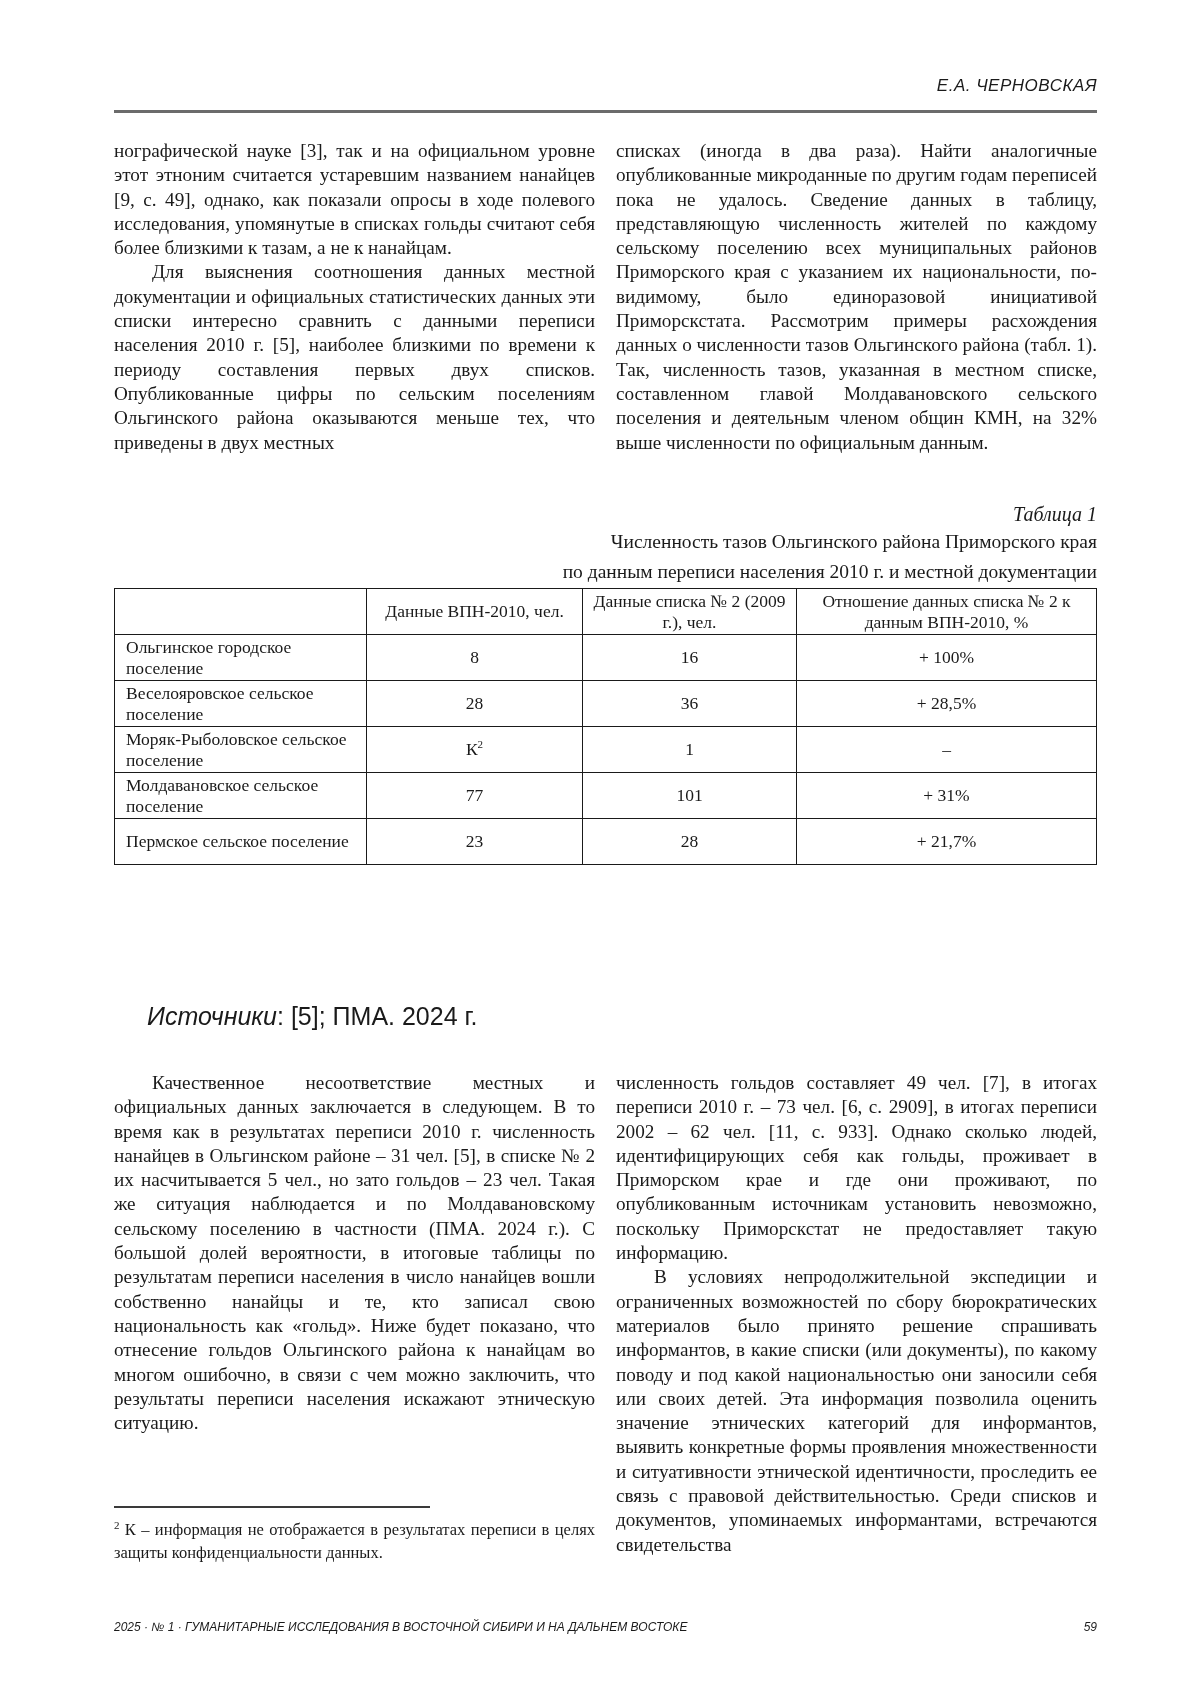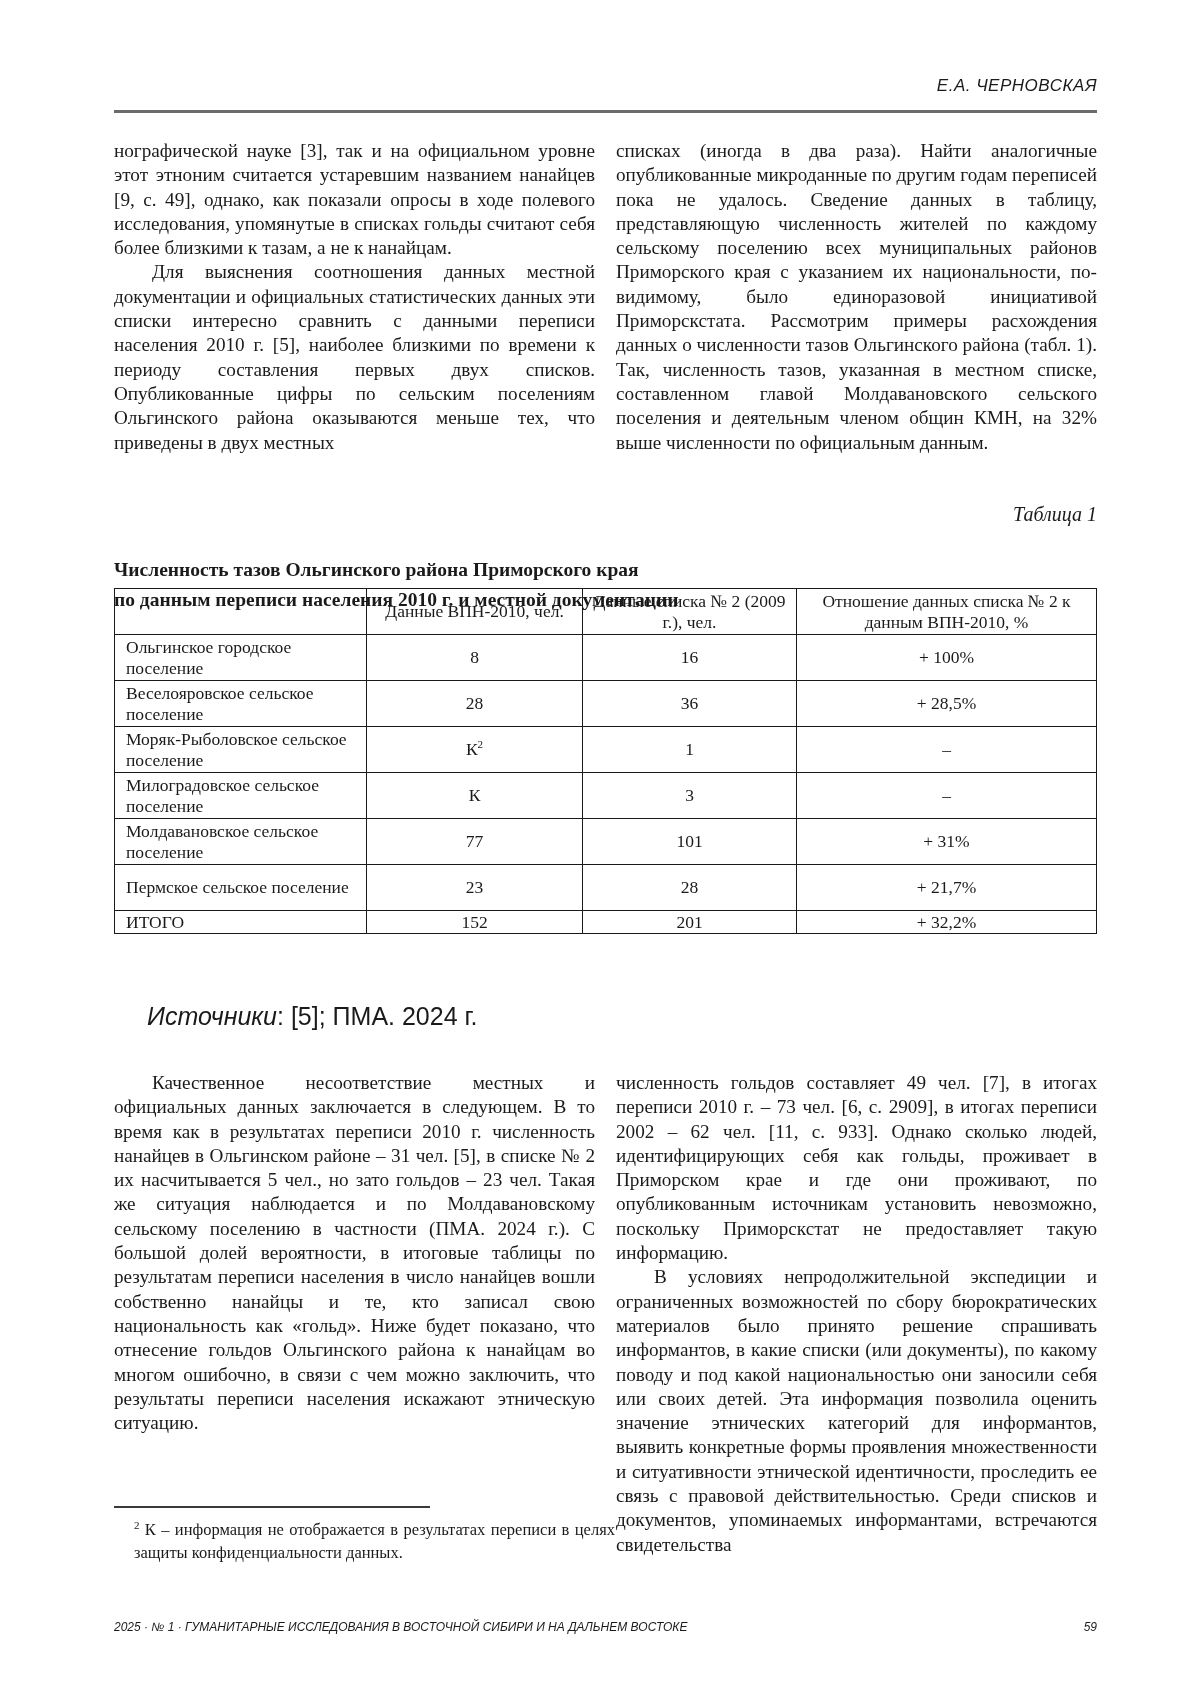--- a/index.html
+++ b/index.html
@@ -23,22 +23,22 @@
     .col-left-top { left: 114px; top: 111px; }
     .col-right-top { left: 616px; top: 111px; }
     .col-left-bot { left: 114px; top: 1043px; }
     .col-right-bot { left: 616px; top: 1043px; }
 
     .table-label {
       position: absolute; right: 103px; top: 503px;
       font-family: "Liberation Serif", serif; font-style: italic; font-size: 20px;
     }
     .table-title {
-      position: absolute; left: 114px; top: 527px; width: 983px; text-align: left;
-      font-family: "Liberation Serif", serif; font-weight: bold; font-size: 19.5px; line-height: 30px; margin-top: 28px;
+      position: absolute; left: 114px; top: 527px; width: 983px; text-align: right;
+      font-family: "Liberation Serif", serif; font-weight: normal; font-size: 19.5px; line-height: 30px;
     }
     table.data-table {
       position: absolute; left: 114px; top: 588px; width: 983px;
       border-collapse: collapse;
       font-family: "Liberation Serif", serif; font-size: 17.5px; line-height: 21px;
     }
     table.data-table td, table.data-table th {
       border: 1.5px solid #1a1a1a; padding: 0 8px; vertical-align: middle; font-weight: normal;
     }
     table.data-table th { text-align: center; height: 45px; }
@@ -55,21 +55,21 @@
       font-family: Liberation Sans, sans-serif; font-size: 25px;
     }
     .sources .lbl { font-style: italic; }
 
     .footnote-rule {
       position: absolute; left: 114px; top: 1506px; width: 316px; height: 0;
       border-top: 2px solid #3a3a3a;
     }
     .footnote {
       position: absolute; left: 114px; top: 1518px; width: 481px;
-      font-family: "Liberation Serif", serif; font-size: 16.5px; line-height: 23px; text-align: justify; margin-left: 20px;
+      font-family: "Liberation Serif", serif; font-size: 16.5px; line-height: 23px; text-align: justify;
     }
     .footer {
       position: absolute; left: 114px; top: 1620px; width: 983px;
       font-family: "Liberation Sans", sans-serif; font-size: 12px; color: #1a1a1a; font-style: italic;
     }
     .footer .page-num { position: absolute; right: 0; top: 0; }
   </style>
 </head>
 <body>
 
@@ -120,42 +120,30 @@
         <td class="num">36</td>
         <td class="num">+ 28,5%</td>
       </tr>
       <tr>
         <td class="name">Моряк-Рыболовское сельское поселение</td>
         <td class="num"><span>К</span><sup>2</sup></td>
         <td class="num">1</td>
         <td class="num">–</td>
       </tr>
       <tr>
-        <td class="name">Милоградовское сельское поселение</td>
-        <td class="num"><span>К</span></td>
-        <td class="num">3</td>
-        <td class="num">–</td>
-      </tr>
-      <tr>
         <td class="name">Молдавановское сельское поселение</td>
         <td class="num"><span>77</span></td>
         <td class="num">101</td>
         <td class="num">+ 31%</td>
       </tr>
       <tr>
         <td class="name">Пермское сельское поселение</td>
         <td class="num"><span>23</span></td>
         <td class="num">28</td>
         <td class="num">+ 21,7%</td>
-      </tr>
-      <tr class="total">
-        <td class="name">ИТОГО</td>
-        <td class="num"><span>152</span></td>
-        <td class="num">201</td>
-        <td class="num">+ 32,2%</td>
       </tr>
     </tbody>
 </table>
 
 <div class="sources">
   <span class="lbl">Источники</span><span>: [5]; ПМА. 2024 г.</span>
 </div>
 
 <div class="col col-left-bot">
   <p class="indent">Качественное несоответствие местных и официальных данных заключается в следующем. В то время как в результатах переписи 2010 г. численность нанайцев в Ольгинском районе – 31 чел. [5], в списке № 2 их насчитывается 5 чел., но зато гольдов – 23 чел. Такая же ситуация наблюдается и по Молдавановскому сельскому поселению в частности (ПМА. 2024 г.). С большой долей вероятности, в итоговые таблицы по результатам переписи населения в число нанайцев вошли собственно нанайцы и те, кто записал свою национальность как «гольд». Ниже будет показано, что отнесение гольдов Ольгинского района к нанайцам во многом ошибочно, в связи с чем можно заключить, что результаты переписи населения искажают этническую ситуацию.</p>

